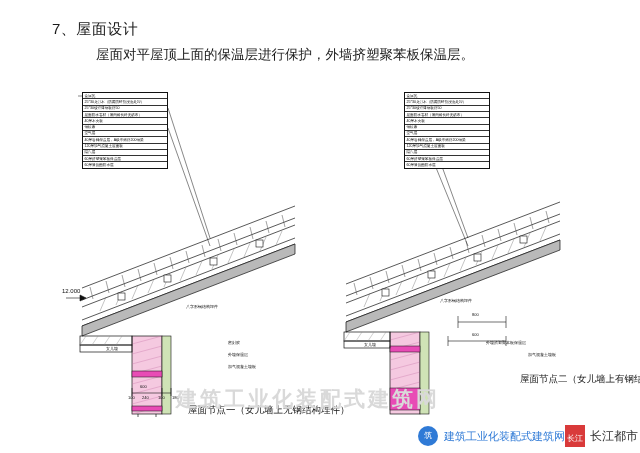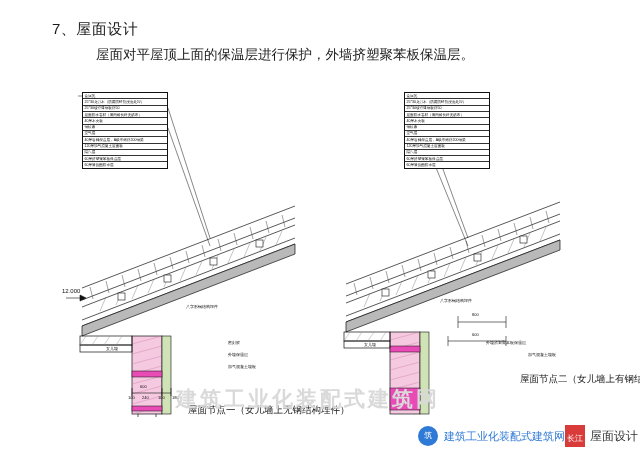--- a/index.html
+++ b/index.html
@@ -426,16 +426,16 @@
     </div>
 
   </div>
 
   <div class="wm">建筑工业化装配式建筑网</div>
 
   <div class="footer-bar">
     <div class="footer-logo">筑</div>
     <div class="footer-text">建筑工业化装配式建筑网</div>
     <div class="footer-mark">长江</div>
-    <div class="footer-brand">屋面设计</div>
+    <div class="footer-brand">长江都市</div>
   </div>
 
 </div>
 
 </body></html>

